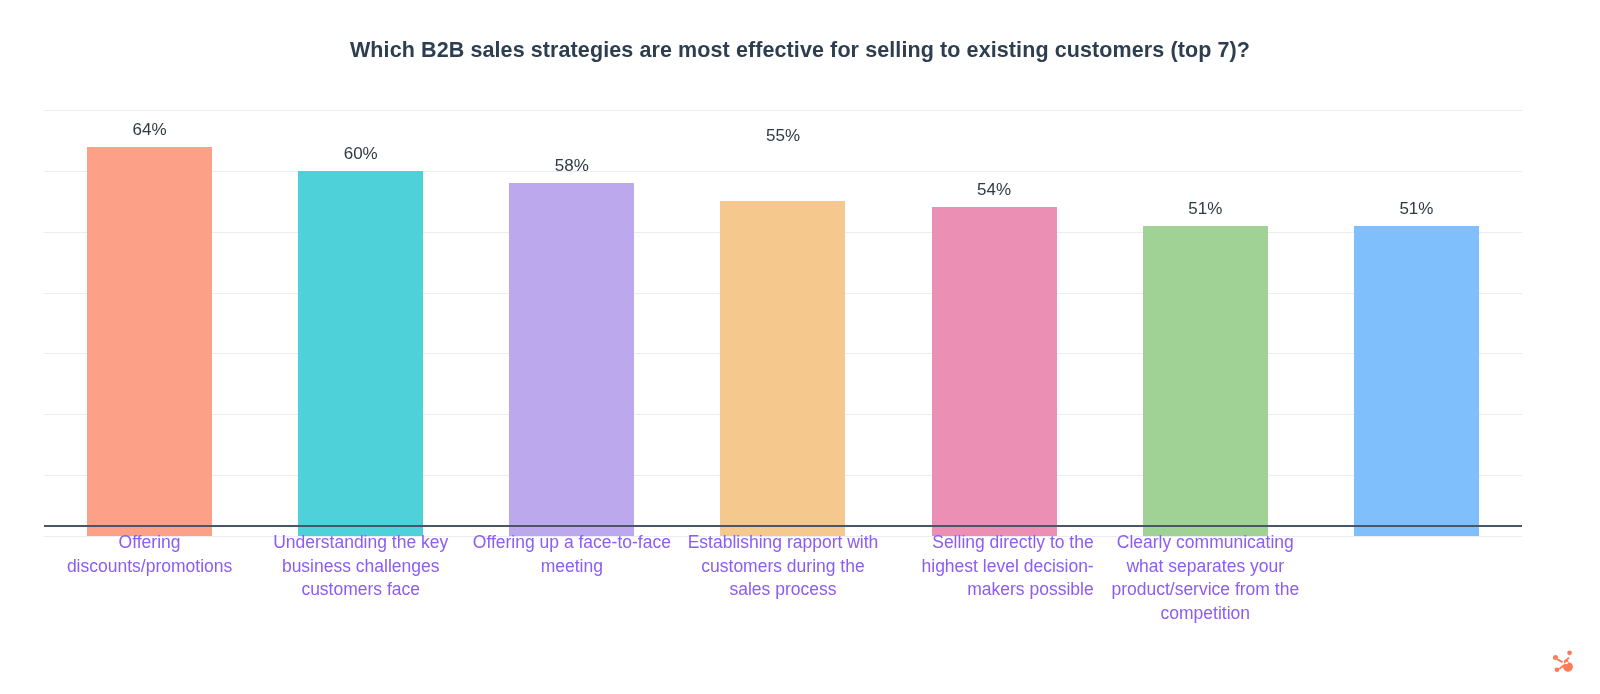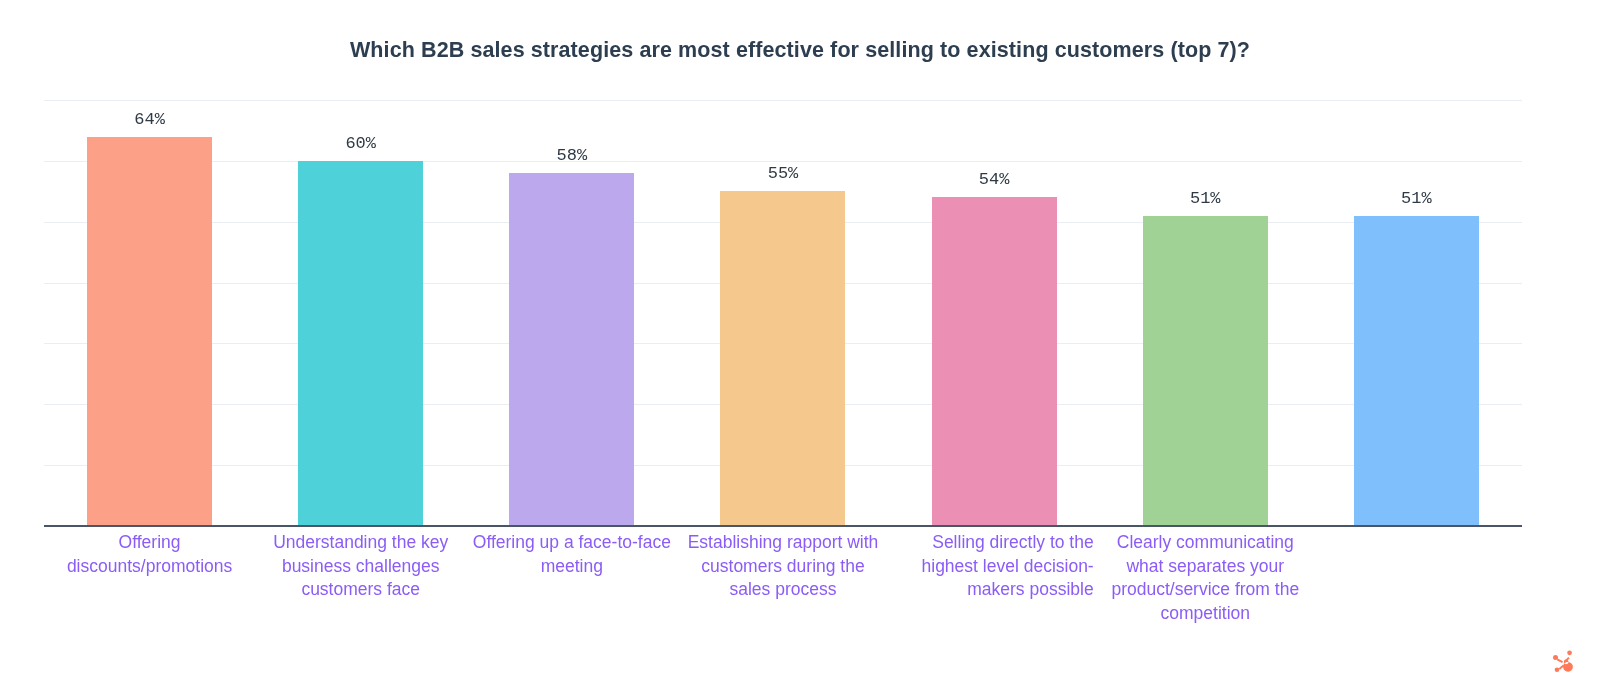--- a/index.html
+++ b/index.html
@@ -32,24 +32,23 @@
     font-weight: 700;
     color: #2d3e50;
     letter-spacing: 0.1px;
     line-height: 1.2;
   }
 
   
   .plot-area {
     position: absolute;
     left: 44px;
-    top: 100px;
+    top: 110px;
     width: 1478px;
     height: 426px;
-    font-family: Liberation Mono, monospace;
   }
 
   .gridlines {
     position: absolute;
     inset: 0;
     pointer-events: none;
   }
   .gridline {
     position: absolute;
     left: 0;
@@ -149,21 +148,21 @@
           <div class="bar-rect" style="height: 389.486px; background: rgb(252, 160, 136);"></div>
         </div>
         <div class="bar-slot" style="width: 14.2857%;">
           <div class="bar-value">60%</div>
           <div class="bar-rect" style="height: 365.143px; background: rgb(79, 209, 217);"></div>
         </div>
         <div class="bar-slot" style="width: 14.2857%;">
           <div class="bar-value">58%</div>
           <div class="bar-rect" style="height: 352.971px; background: rgb(188, 168, 236);"></div>
         </div>
-        <div class="bar-slot" style="width: 14.2857%;">
+        <div class="bar-slot" style="width: 14.2857%; gap: 48px;">
           <div class="bar-value">55%</div>
           <div class="bar-rect" style="height: 334.714px; background: rgb(245, 201, 142);"></div>
         </div>
         <div class="bar-slot" style="width: 14.2857%;">
           <div class="bar-value">54%</div>
           <div class="bar-rect" style="height: 328.629px; background: rgb(236, 143, 180);"></div>
         </div>
         <div class="bar-slot" style="width: 14.2857%;">
           <div class="bar-value">51%</div>
           <div class="bar-rect" style="height: 310.371px; background: rgb(160, 210, 149);"></div>

